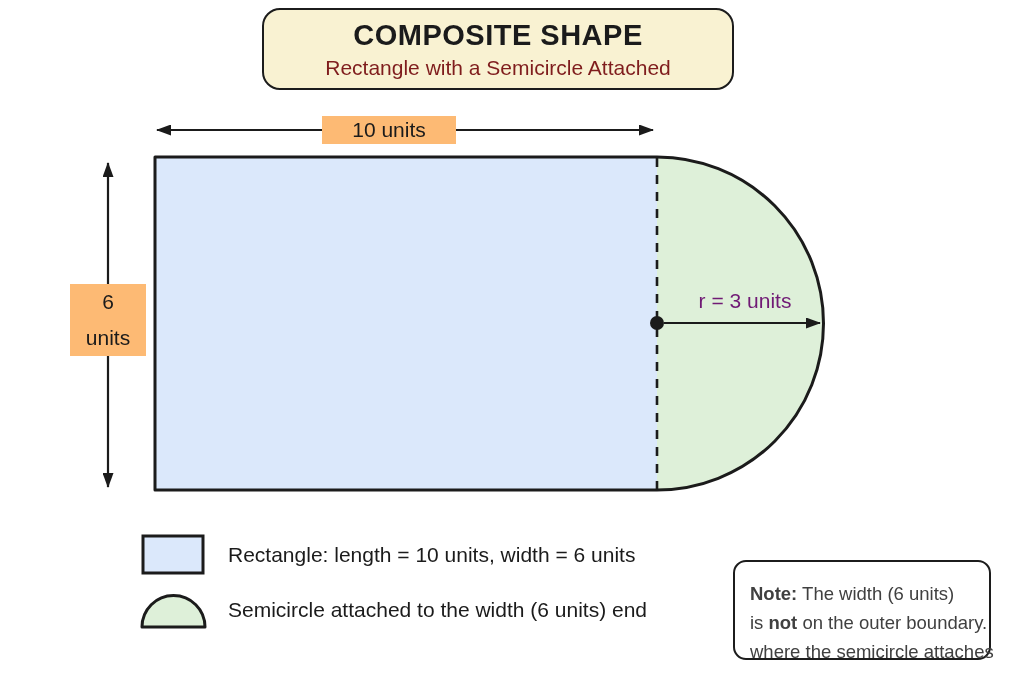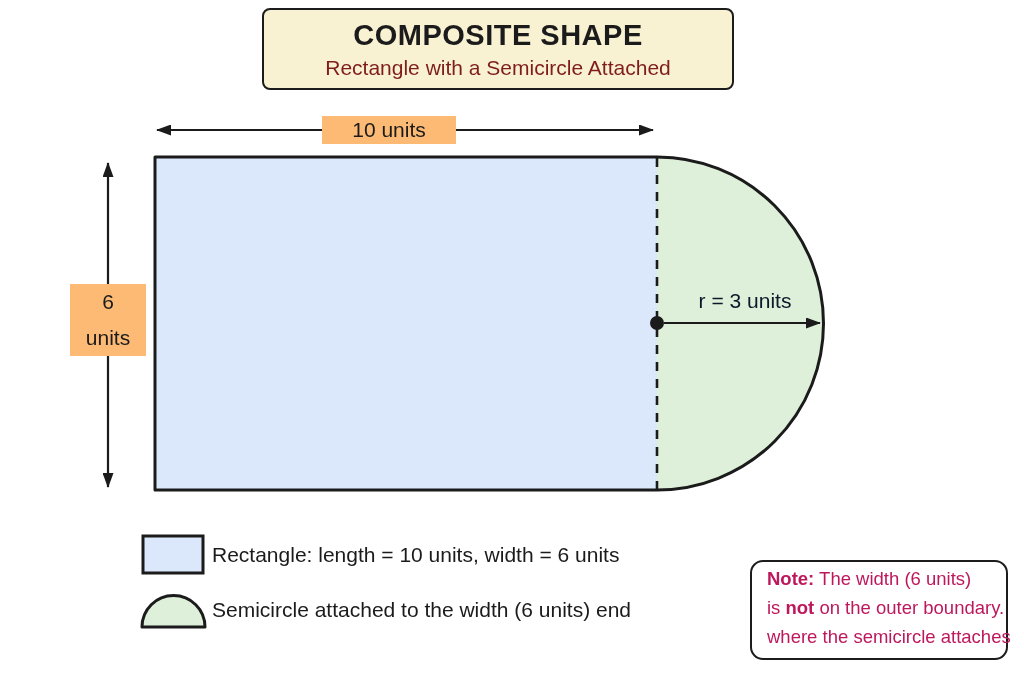--- a/index.html
+++ b/index.html
@@ -24,21 +24,21 @@
   .abs { position: absolute; }
 
   
   .title-box {
     left: 262px;
     top: 8px;
     width: 472px;
     height: 82px;
     background: #f9f2d2;
     border: 2.5px solid #1c1c1c;
-    border-radius: 8px;
+    border-radius: 18px;
     box-sizing: border-box;
     text-align: center;
   }
   .title-box .main-title {
     margin-top: 9px;
     font-size: 29px;
     font-weight: 700;
     letter-spacing: 0.5px;
     color: #1b1b1b;
   }
@@ -68,47 +68,47 @@
     width: 76px;
     height: 72px;
     line-height: 36px;
   }
   .radius-label {
     left: 672px;
     top: 289px;
     width: 146px;
     text-align: center;
     font-size: 21px;
-    color: #0f172a;
+    color: #701a75;
   }
 
   
   .legend-text {
-    left: 212px;
+    left: 228px;
     font-size: 21px;
     color: #1b1b1b;
     text-align: center;
   }
   .legend-text-1 { top: 541px; line-height: 27px; }
   .legend-text-2 { top: 594px; line-height: 32px; }
 
   
   .note-box {
-    left: 750px;
+    left: 733px;
     top: 560px;
     width: 258px;
     height: 100px;
     background: #ffffff;
     border: 2.5px solid #1c1c1c;
     border-radius: 13px;
     box-sizing: border-box;
-    padding: 2px 15px;
+    padding: 17px 15px;
     font-size: 18.5px;
     line-height: 29px;
-    color: #be185d;
+    color: #404040;
   }
   .note-box .note-line { white-space: nowrap; }
   .note-box b { font-weight: 700; }
 </style>
 </head>
 <body>
 
 <div id="canvas">
 
   <svg id="diagram-svg" width="1024" height="683" viewBox="0 0 1024 683">

